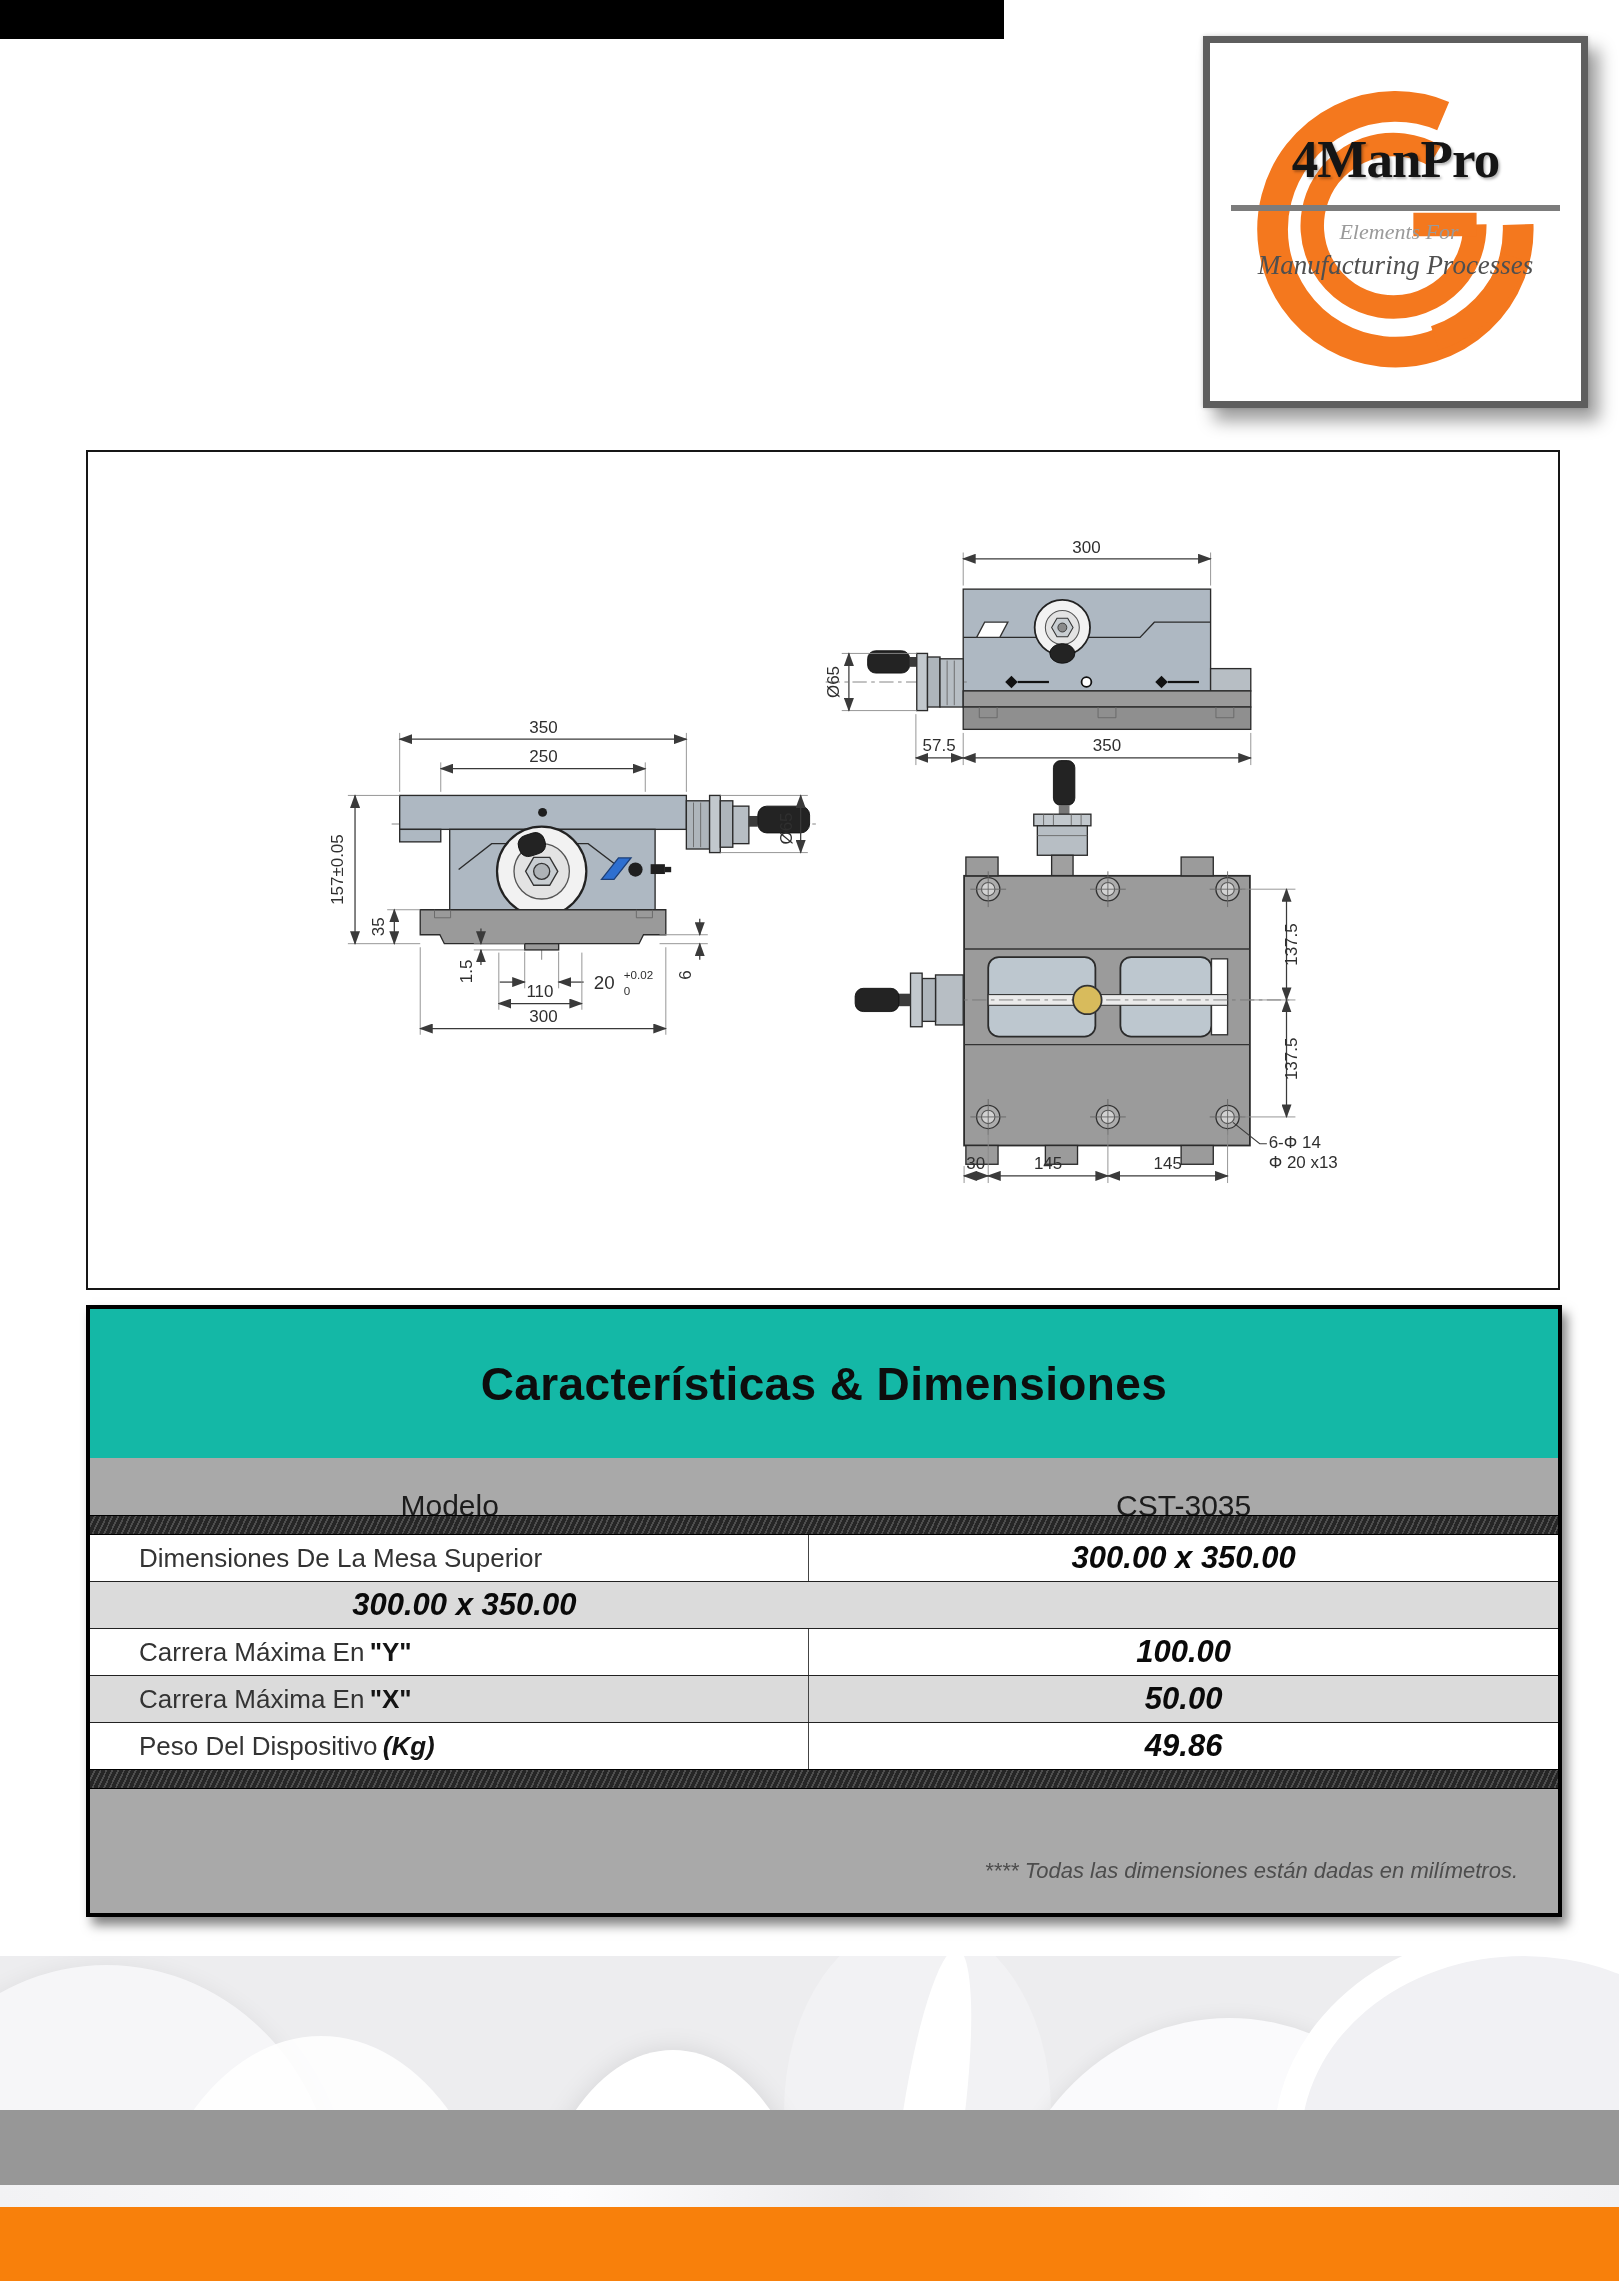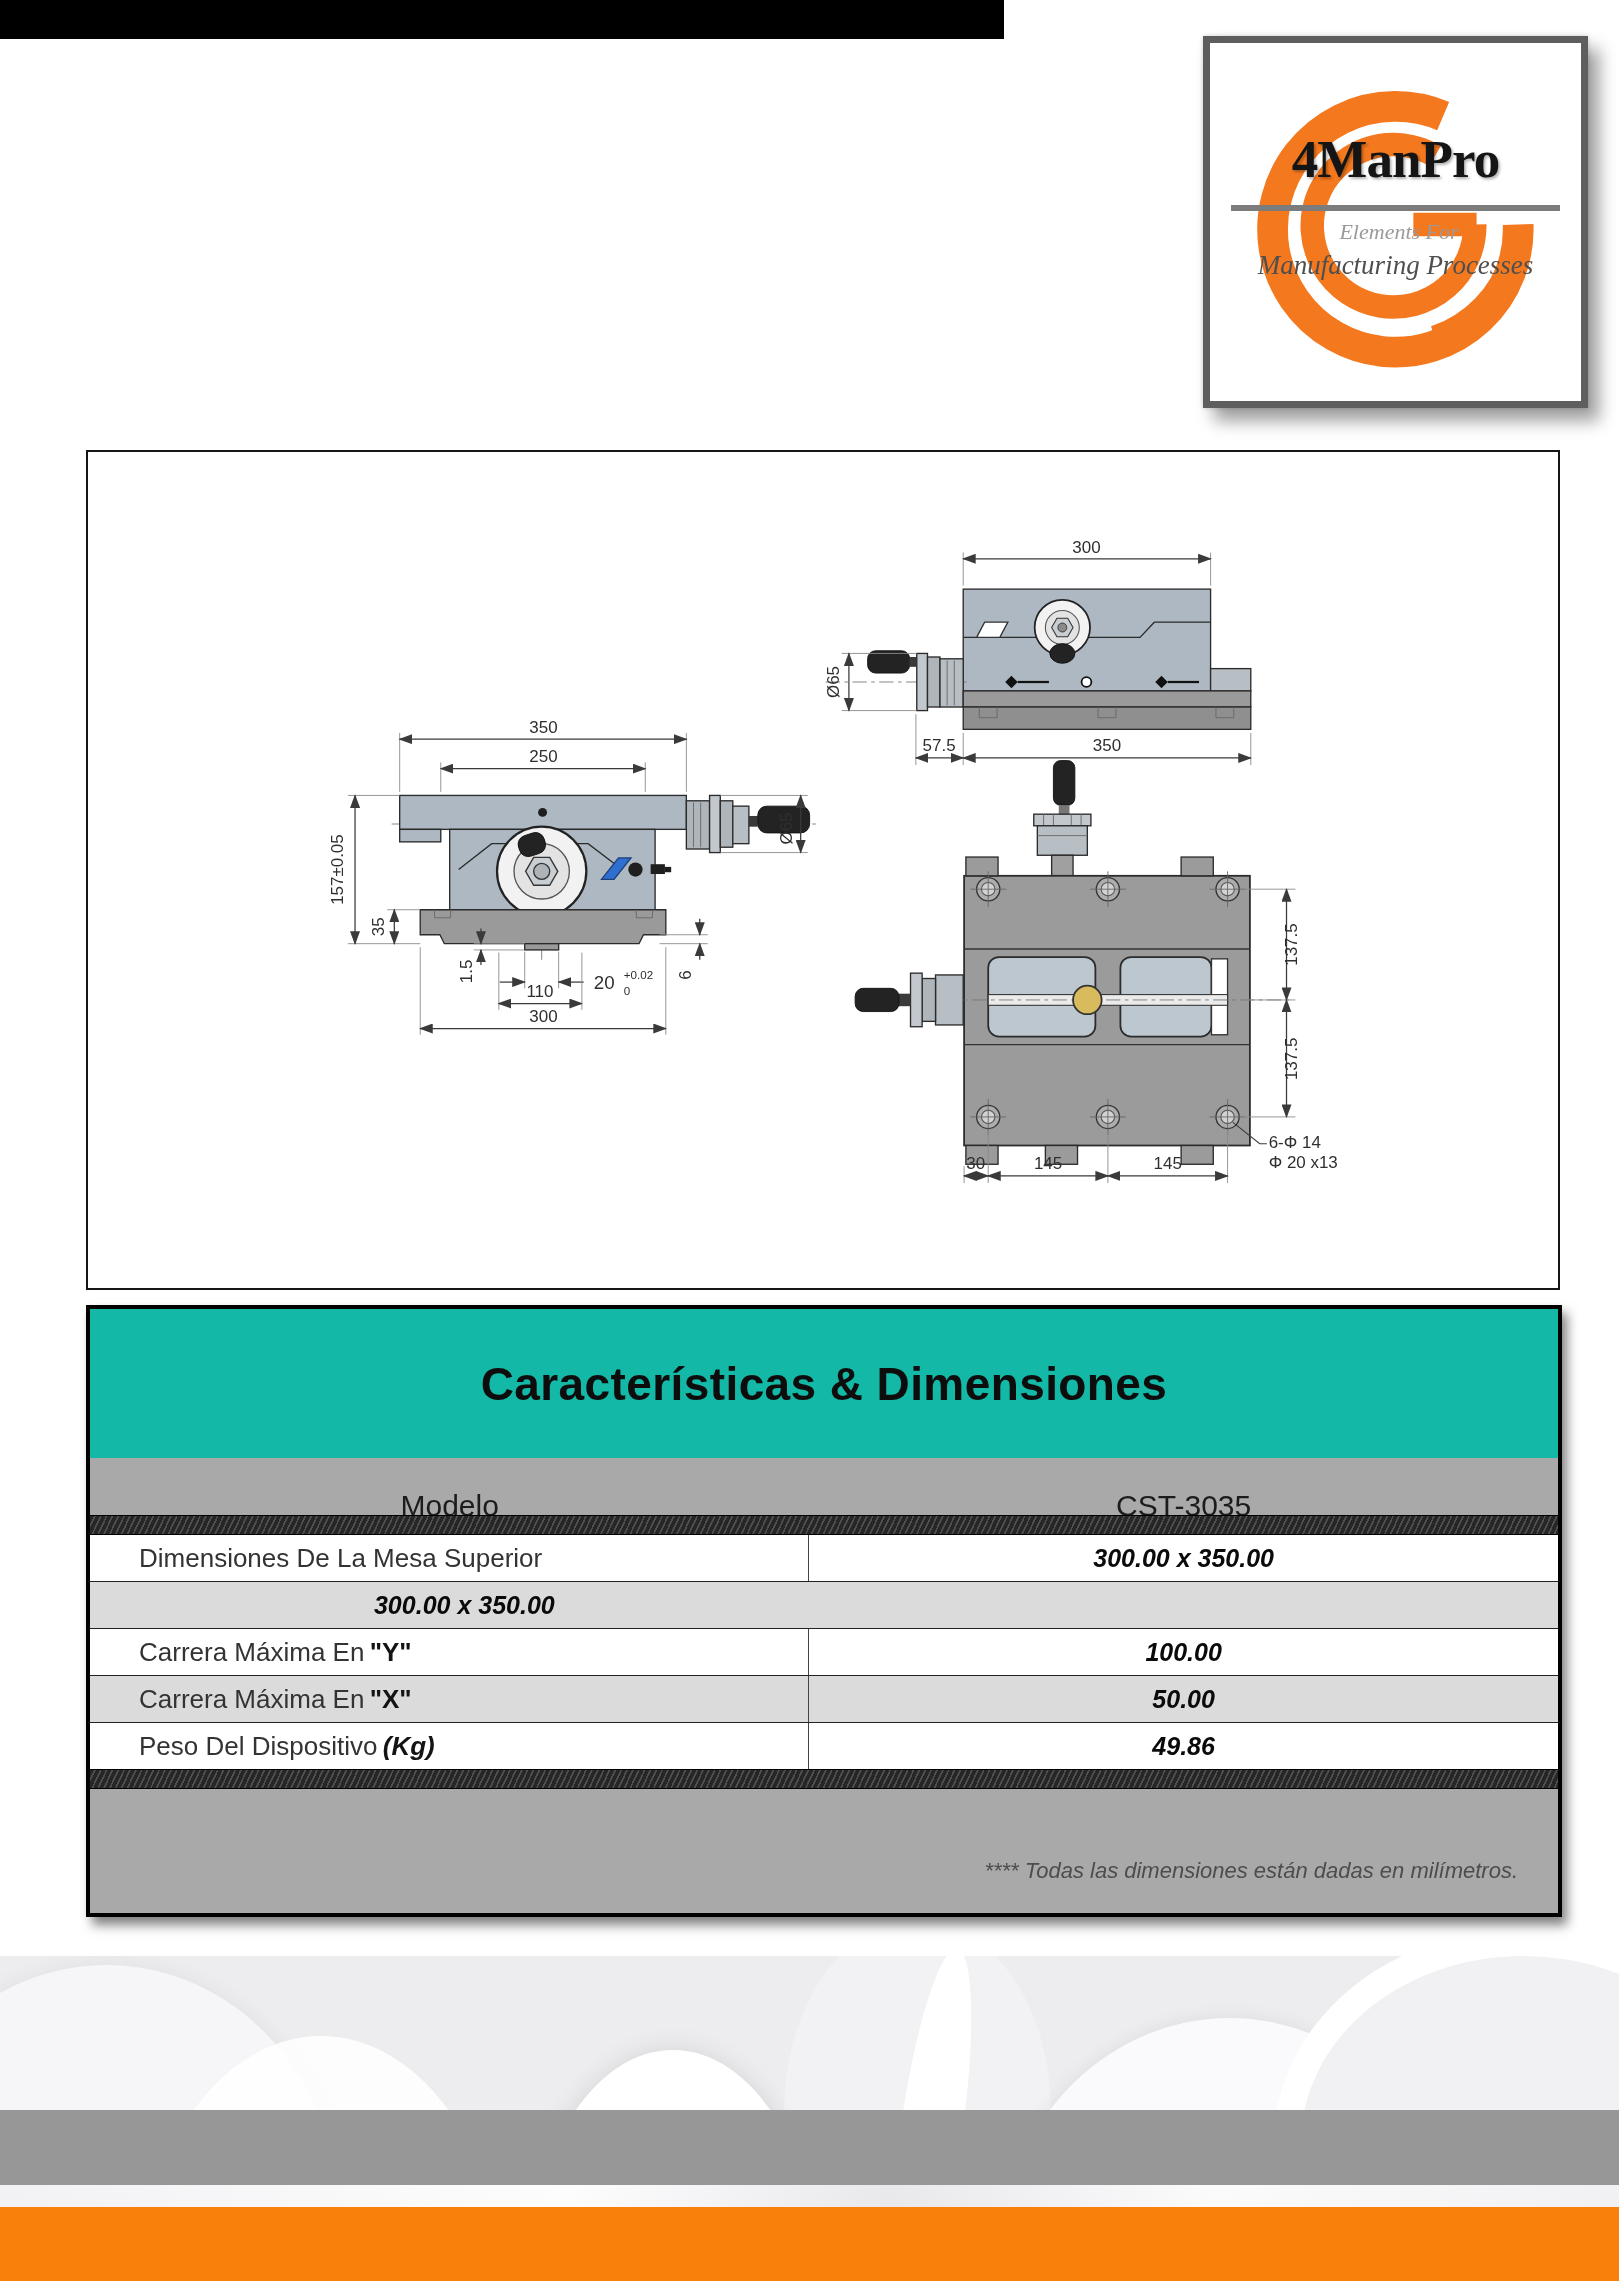--- a/index.html
+++ b/index.html
@@ -60,21 +60,21 @@
          background:repeating-linear-gradient(115deg,#262626 0 3.6px,#4e4e4e 3.6px 5.3px);}
   .rows{display:flex;flex-direction:column;}
   .srow{height:46px;display:flex;border-bottom:1.8px solid #222;}
   .srow:last-child{border-bottom:none;}
   .srow.alt{background:#dbdbdb;}
   .lcell{width:49%;border-right:1.8px solid #444;display:flex;align-items:center;
          padding-left:49px;box-sizing:border-box;font-size:26px;color:#333;}
   .lb{font-weight:bold;margin-left:5.3px;color:#141414;}
   .srow:last-child .lb{font-style:italic;}
   .vcell{width:51%;display:flex;align-items:center;justify-content:center;
-         font-size:25px;font-weight:bold;font-style:italic;color:#0a0a0a;}
+         font-size:31px;font-weight:bold;font-style:italic;color:#0a0a0a;}
   .spec-footer{flex:1;background:#a9a9a9;display:flex;align-items:center;justify-content:flex-end;
                padding-right:40px;padding-top:40px;box-sizing:border-box;}
   .footnote{font-size:22px;font-style:italic;color:#4d4d4d;}
 
   
   .deco{position:absolute;left:0;top:1956px;width:1619px;height:325px;background:#ededef;overflow:hidden;}
   .deco .shape{position:absolute;border-radius:50%;}
   .sh1{left:-125px;top:9px;width:463px;height:499px;background:#f6f6f8;box-shadow:0 0 22px rgba(0,0,0,.06);}
   .sh2{left:134px;top:80px;width:374px;height:552px;background:#ffffff;opacity:.85;}
   .sh3{left:526px;top:94px;width:294px;height:481px;background:#ffffff;box-shadow:0 0 27px rgba(0,0,0,.10);}

